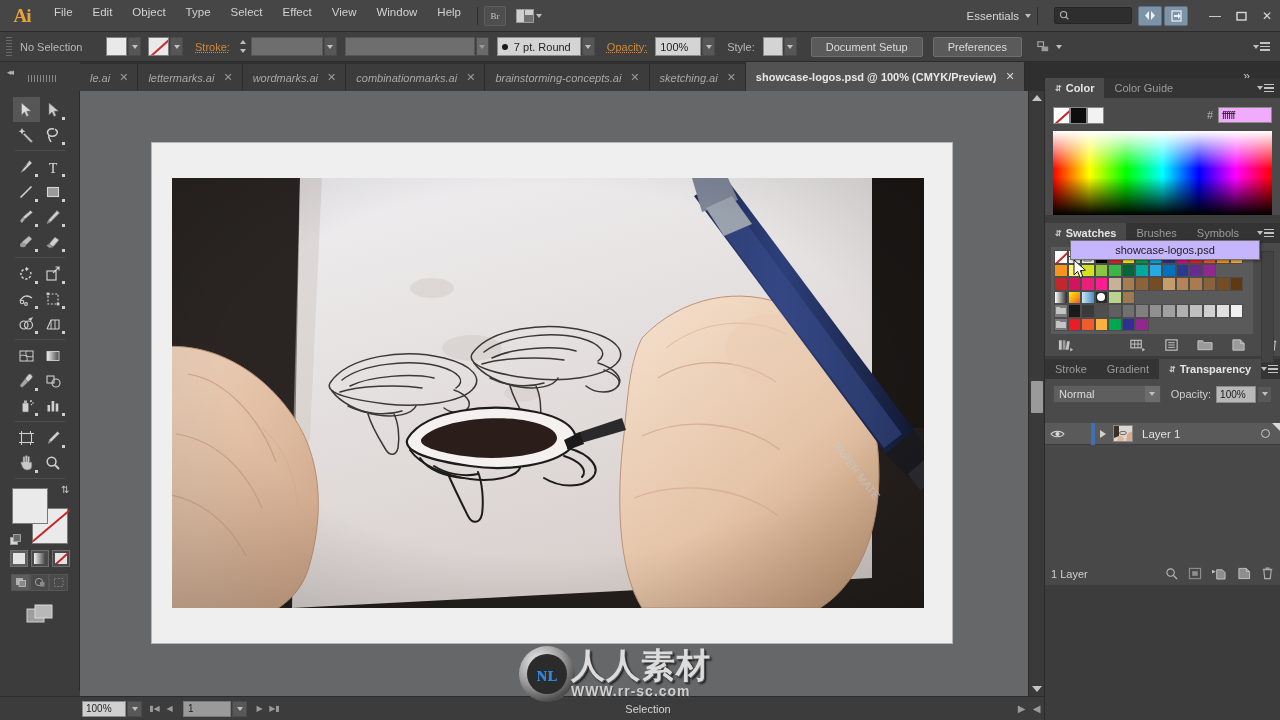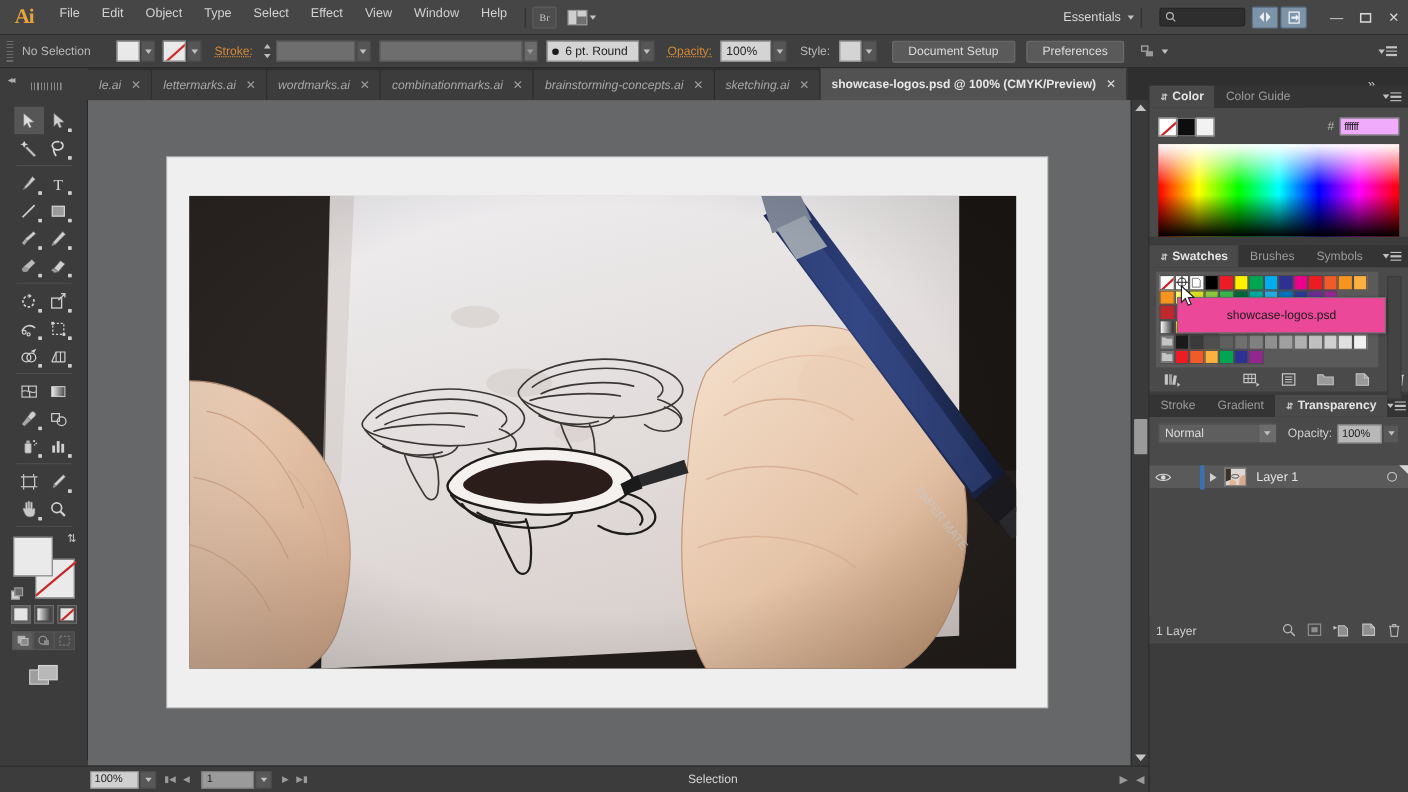--- a/index.html
+++ b/index.html
@@ -193,22 +193,22 @@
     display:flex;align-items:center;justify-content:center;color:#2f86d8;font-weight:bold;font-size:20px;
     font-family:"Liberation Serif",serif;}
   .wm-text { margin-left:-4px; }
   .wm-cn { font-size:34px; font-weight:bold; color:#dcdcdc; letter-spacing:1px;
     font-family:"DejaVu Sans", sans-serif; line-height:0.95;
     text-shadow:1px 1px 0 #555, 2px 2px 2px #111;}
   .wm-url { font-size:14px; font-weight:bold; color:#cfcfcf; letter-spacing:1px; margin-top:1px;
     text-shadow:1px 1px 0 #444;}
 
   
-  .tooltip { position:absolute; left:1070px; top:270px; width:190px; height:33px;
-    background:#ec4899; border:1px solid #6f6f6f; color:#1c1c1c; font-size:11px;
+  .tooltip { position:absolute; left:1070px; top:240px; width:190px; height:20px;
+    background:#c4b5fd; border:1px solid #6f6f6f; color:#1c1c1c; font-size:11px;
     display:flex; align-items:center; justify-content:center; box-shadow:1px 1px 3px rgba(0,0,0,.4); }
   .cursor-arrow { position:absolute; left:1073px; top:259px; }
 </style>
 </head>
 <body>
 
 <div id="app">
 
   <div class="menubar">
     <div class="ai-logo">Ai</div>
@@ -288,21 +288,21 @@
         <div class="caret"></div>
       </div>
 
     <div class="ctl-field" style="width:130px;margin-left:8px"></div>
     <div class="dd-btn" style="background:#6a6a6a">
         <div class="caret" style="border-top-color:#9a9a9a"></div>
       </div>
 
     <div class="ctl-field light" style="width:84px;margin-left:8px;gap:6px">
       <span style="width:6px;height:6px;border-radius:50%;background:#1a1a1a;display:inline-block"></span>
-      <span>6 pt. Round</span>
+      <span>7 pt. Round</span>
     </div>
     <div class="dd-btn">
         <div class="caret"></div>
       </div>
 
     <div class="ctl-label orange" style="margin-left:12px">Opacity:</div>
     <div class="ctl-field light" style="width:46px">100%</div>
     <div class="dd-btn">
         <div class="caret"></div>
       </div>
@@ -1091,14 +1091,23 @@
         </div>
       </div>
     </div>
   </div>
 
   <div class="tooltip">showcase-logos.psd</div>
   <svg class="cursor-arrow" width="16" height="22" viewBox="0 0 16 22">
     <path d="M1 1 L1 16 L4.6 12.4 L7.2 18.6 L9.8 17.4 L7.3 11.6 L12.4 11.2 Z" fill="#ffffff" stroke="#1a1a1a" stroke-width="1"></path>
   </svg>
 
+  <div class="watermark">
+    <div class="wm-circle">
+      <div class="wm-inner">ɴʟ</div>
+    </div>
+    <div class="wm-text">
+      <div class="wm-cn">人人素材</div>
+      <div class="wm-url">WWW.rr-sc.com</div>
+    </div>
+  </div>
 
 </div>
 
 </body></html>

